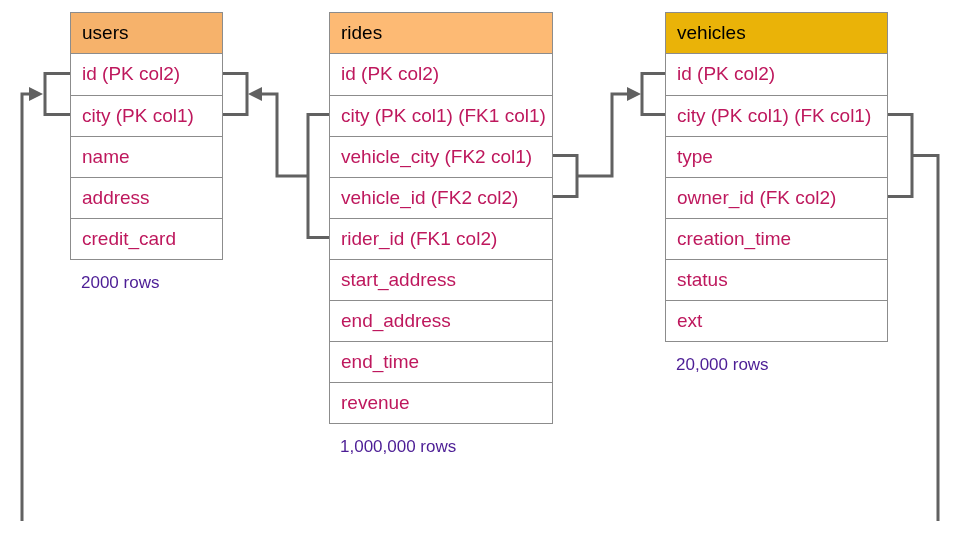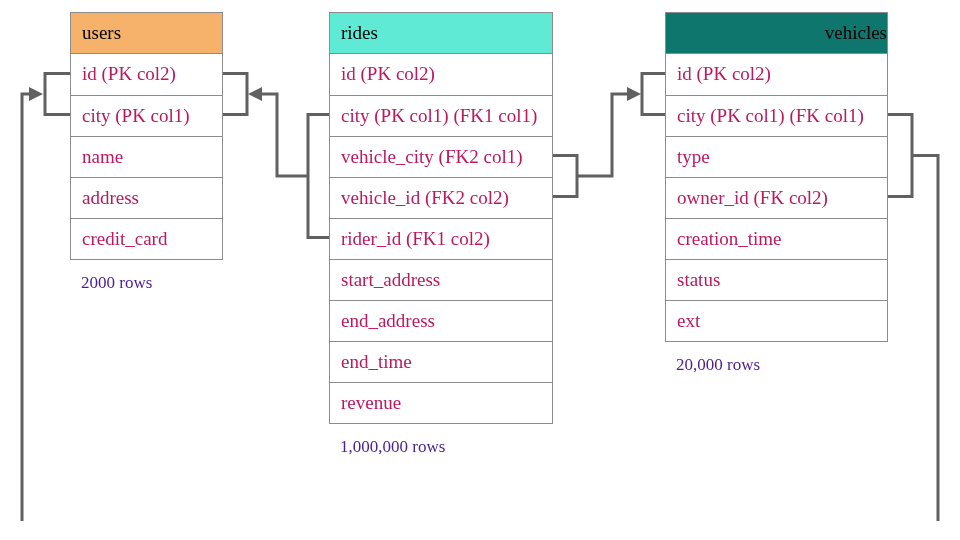--- a/index.html
+++ b/index.html
@@ -7,21 +7,20 @@
     padding: 0;
     background: #ffffff;
     font-family: "Liberation Sans", "DejaVu Sans", sans-serif;
   }
   .canvas {
     position: relative;
     width: 960px;
     height: 521px;
     background: #ffffff;
     overflow: hidden;
-    font-family: Liberation Serif, serif;
   }
   .connectors {
     position: absolute;
     left: 0;
     top: 0;
     z-index: 0;
   }
   .table {
     position: absolute;
     z-index: 1;
@@ -101,39 +100,39 @@
           <div class="row">name</div>
           <div class="row">address</div>
           <div class="row">credit_card</div>
         </div>
     </div>
     <div class="caption">2000 rows</div>
   </div>
 
   <div class="table" id="t-rides">
     <div class="box">
-      <div class="thead" style="background: #5eead4;">rides</div>
+      <div class="thead" style="background: #fdba74;">rides</div>
       <div class="rows">
           <div class="row">id (PK col2)</div>
           <div class="row">city (PK col1) (FK1 col1)</div>
           <div class="row">vehicle_city (FK2 col1)</div>
           <div class="row">vehicle_id (FK2 col2)</div>
           <div class="row">rider_id (FK1 col2)</div>
           <div class="row">start_address</div>
           <div class="row">end_address</div>
           <div class="row">end_time</div>
           <div class="row">revenue</div>
         </div>
     </div>
     <div class="caption">1,000,000 rows</div>
   </div>
 
   <div class="table" id="t-vehicles">
     <div class="box">
-      <div class="thead" style="background: #0f766e; text-align: right;">vehicles</div>
+      <div class="thead" style="background: #eab308;">vehicles</div>
       <div class="rows">
           <div class="row">id (PK col2)</div>
           <div class="row">city (PK col1) (FK col1)</div>
           <div class="row">type</div>
           <div class="row">owner_id (FK col2)</div>
           <div class="row">creation_time</div>
           <div class="row">status</div>
           <div class="row">ext</div>
         </div>
     </div>

